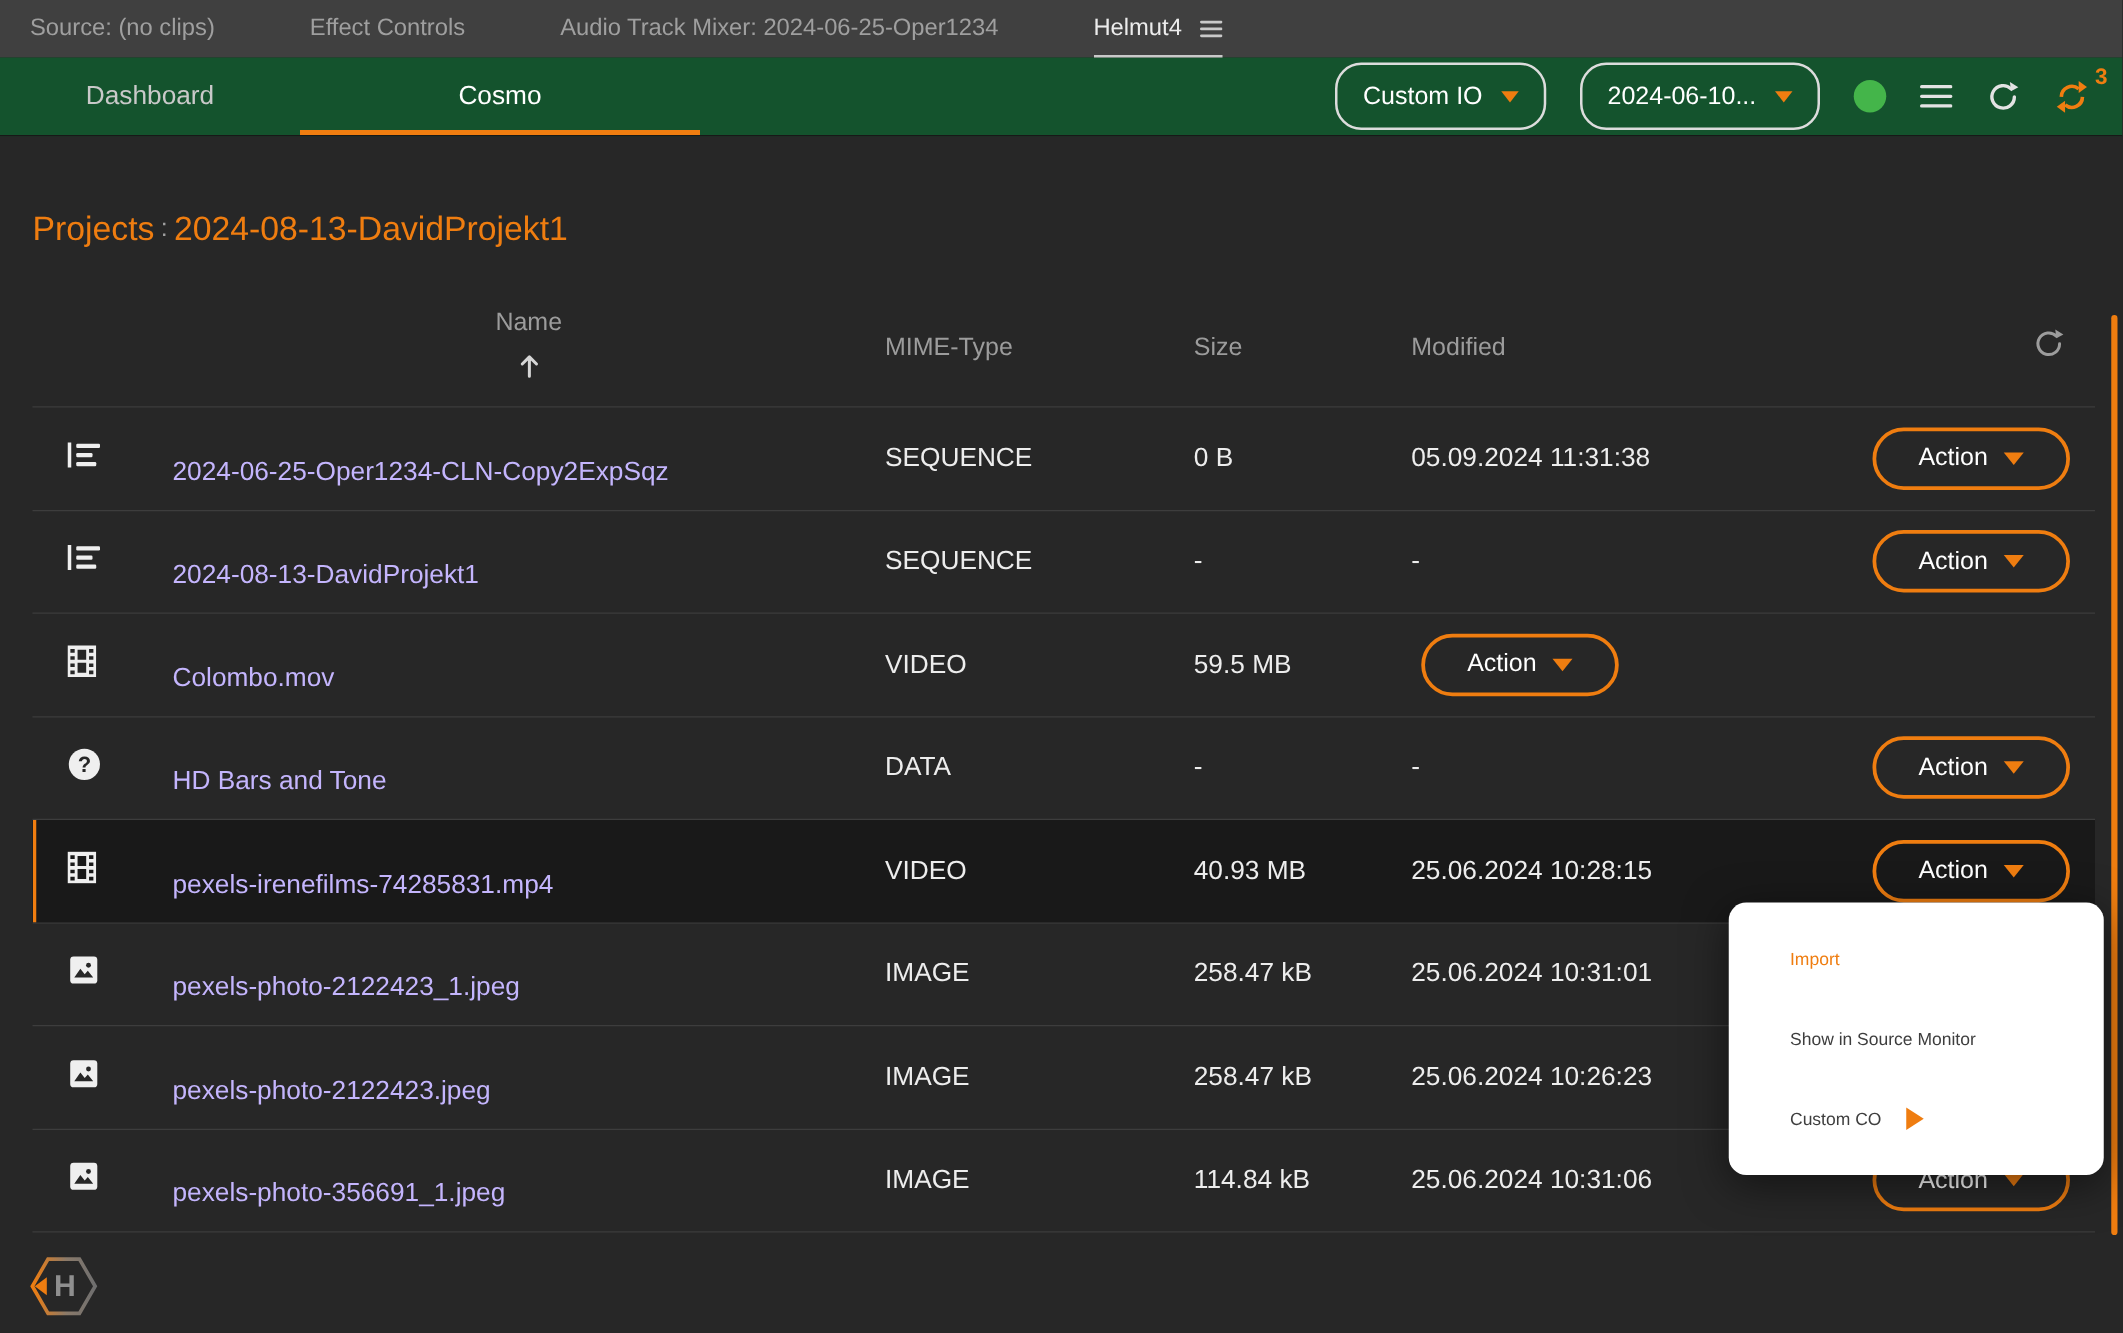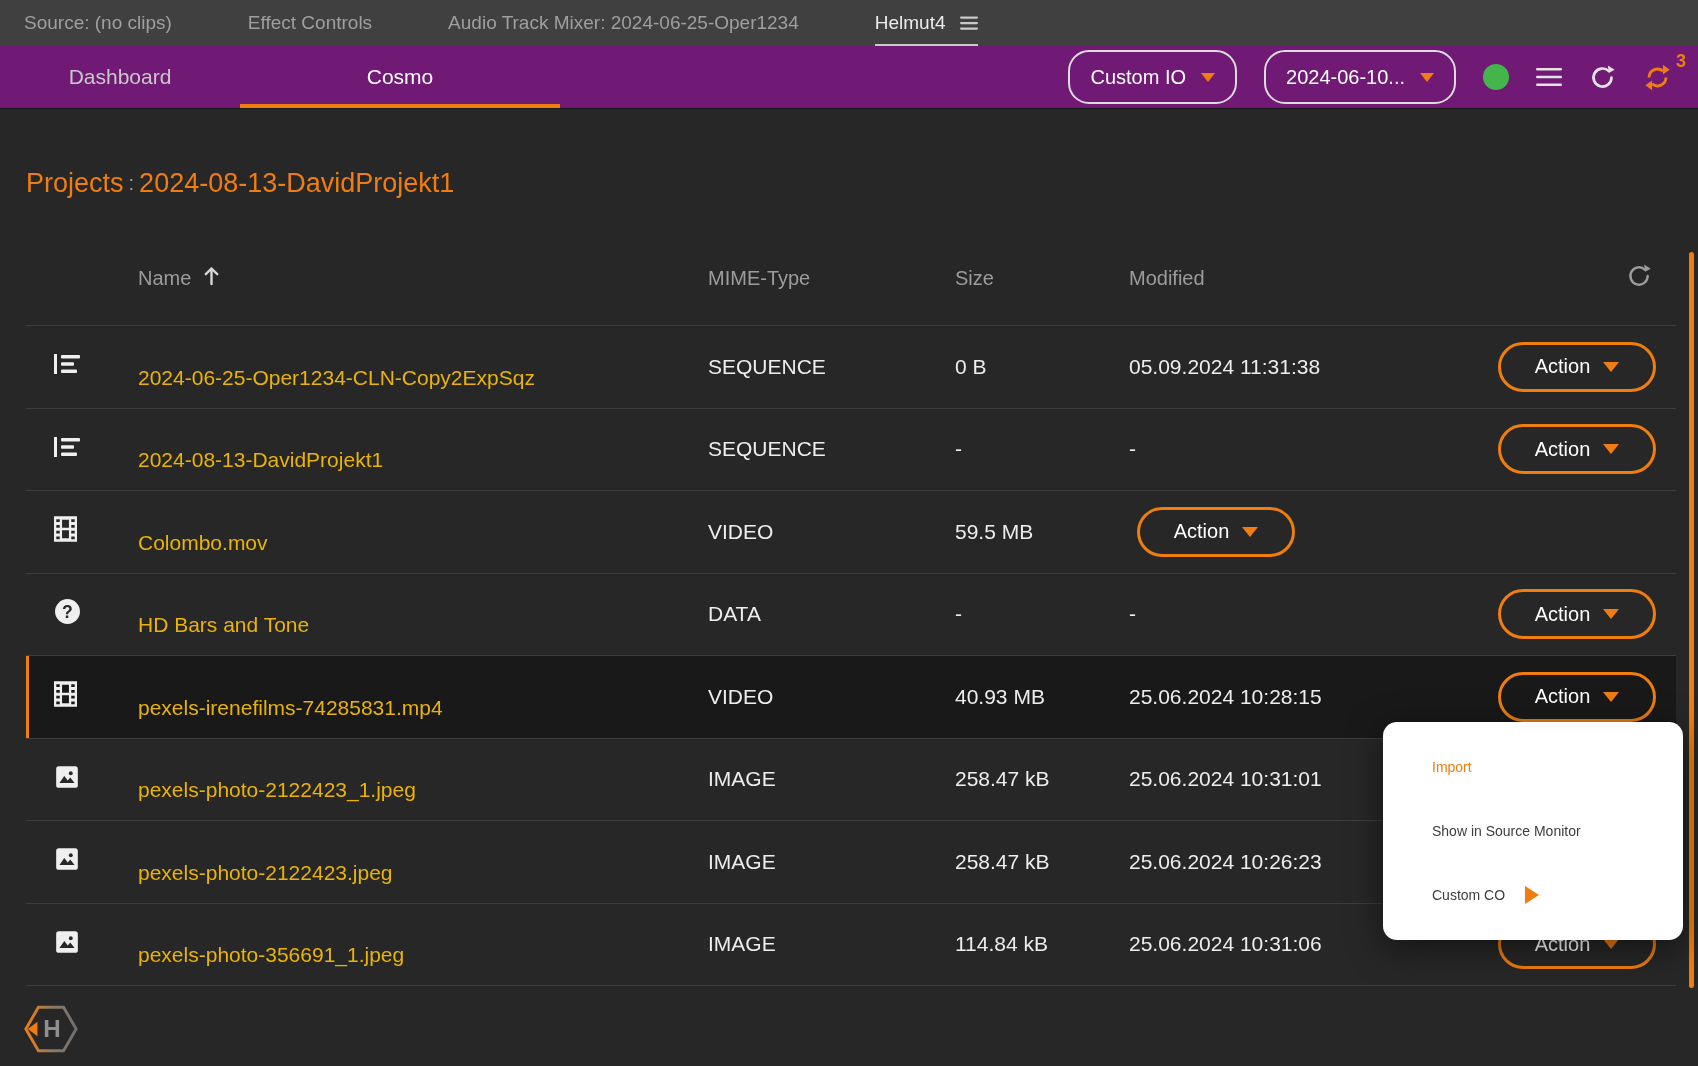--- a/index.html
+++ b/index.html
@@ -12,21 +12,21 @@
     color:#e9e9e9;
   }
 
   
   .app-bar { height:46px; background:#404040; display:flex; align-items:stretch; gap:76px; padding-left:24px; font-size:19px; color:#9f9f9f; }
   .app-tab { display:flex; align-items:center; gap:14px; white-space:nowrap; cursor:pointer; }
   .app-tab.active { color:#ececec; box-shadow: inset 0 -2px 0 #c9c9c9; justify-content: space-between; }
   .panel-menu-icon { display:inline-flex; color:#c9c9c9; }
 
   
-  .panel-bar { height:63px; background:#701a75; display:flex; align-items:stretch; border-bottom:1px solid #181818; padding-right:26px; }
+  .panel-bar { height:63px; background:#14532d; display:flex; align-items:stretch; border-bottom:1px solid #181818; padding-right:26px; }
   .panel-tab { display:flex; align-items:center; justify-content:center; font-size:21px; color:#c9c9c9; cursor:pointer; }
   .panel-tab.t1,.panel-tab.t2 { width:240px; }
   .panel-tab.t3 { width:320px; }
   .panel-tab.active { color:#ffffff; box-shadow: inset 0 -4px 0 #EF7D10; }
 
   .bar-right { margin-left:auto; display:flex; align-items:center; gap:27px; }
   .pill { height:54px; border:2px solid #dcdcdc; border-radius:21px; background:transparent; color:#fff;
           font-size:20px; display:flex; align-items:center; gap:15px; padding:0 20px; cursor:pointer;
           font-family:inherit; white-space:nowrap; }
   .chev { width:0; height:0; border-left:8px solid transparent; border-right:8px solid transparent; border-top:10px solid #EF7D10; }
@@ -38,25 +38,25 @@
 
   
   .breadcrumb { display:flex; align-items:center; gap:5px; margin:56px 0 0 26px; font-size:27px; color:#EF7D10; height:36px; }
   .breadcrumb .sep { color:#9f9f9f; font-size:20px; }
   .crumb { cursor:pointer; }
 
   
   .table { margin:30px 22px 0 26px; }
   .tgrid { display:grid; grid-template-columns:112px 570px 247px 174px 361px 1fr; align-items:center; }
   .thead { height:95px; border-bottom:1px solid #3d3d3d; color:#9c9c9c; font-size:20px; }
-  .th-name { display:flex; align-items:center; gap:12px; cursor:pointer; }
+  .th-name { display:flex; align-items:center; gap:12px; cursor:pointer;flex-direction:column; }
   .th { cursor:pointer; }
   .th-refresh { justify-self:end; padding-right:24px; color:#9c9c9c; }
   .row { height:82.5px; border-bottom:1px solid #3d3d3d; font-size:21px; color:#ededed; cursor:pointer; }
-  .row .name { color:#eab308;margin-top:22px; }
+  .row .name { color:#c4b5fd;margin-top:22px; }
   .row.selected { background:#191919; box-shadow: inset 3px 0 0 #EF7D10; }
   .ricon { color:#efefef; margin-left:28px; display:inline-flex; }
   .action-btn { width:158px; height:50px; border:3px solid #EF7D10; border-radius:25px; background:transparent; color:#fff;
                 font-size:20px; display:flex; align-items:center; justify-content:center; gap:13px; cursor:pointer;
                 margin-left:8px; font-family:inherit; }
 
   
   .context-menu { position:absolute; left:1383px; top:722px; width:300px; background:#ffffff; border-radius:14px;
                   box-shadow:0 8px 34px rgba(0,0,0,.5); padding:13px 0; z-index:20; }
   .menu-item { height:64px; display:flex; align-items:center; padding:0 33px; font-size:14px; color:#3e3e3e; cursor:pointer;margin-left:16px; }

